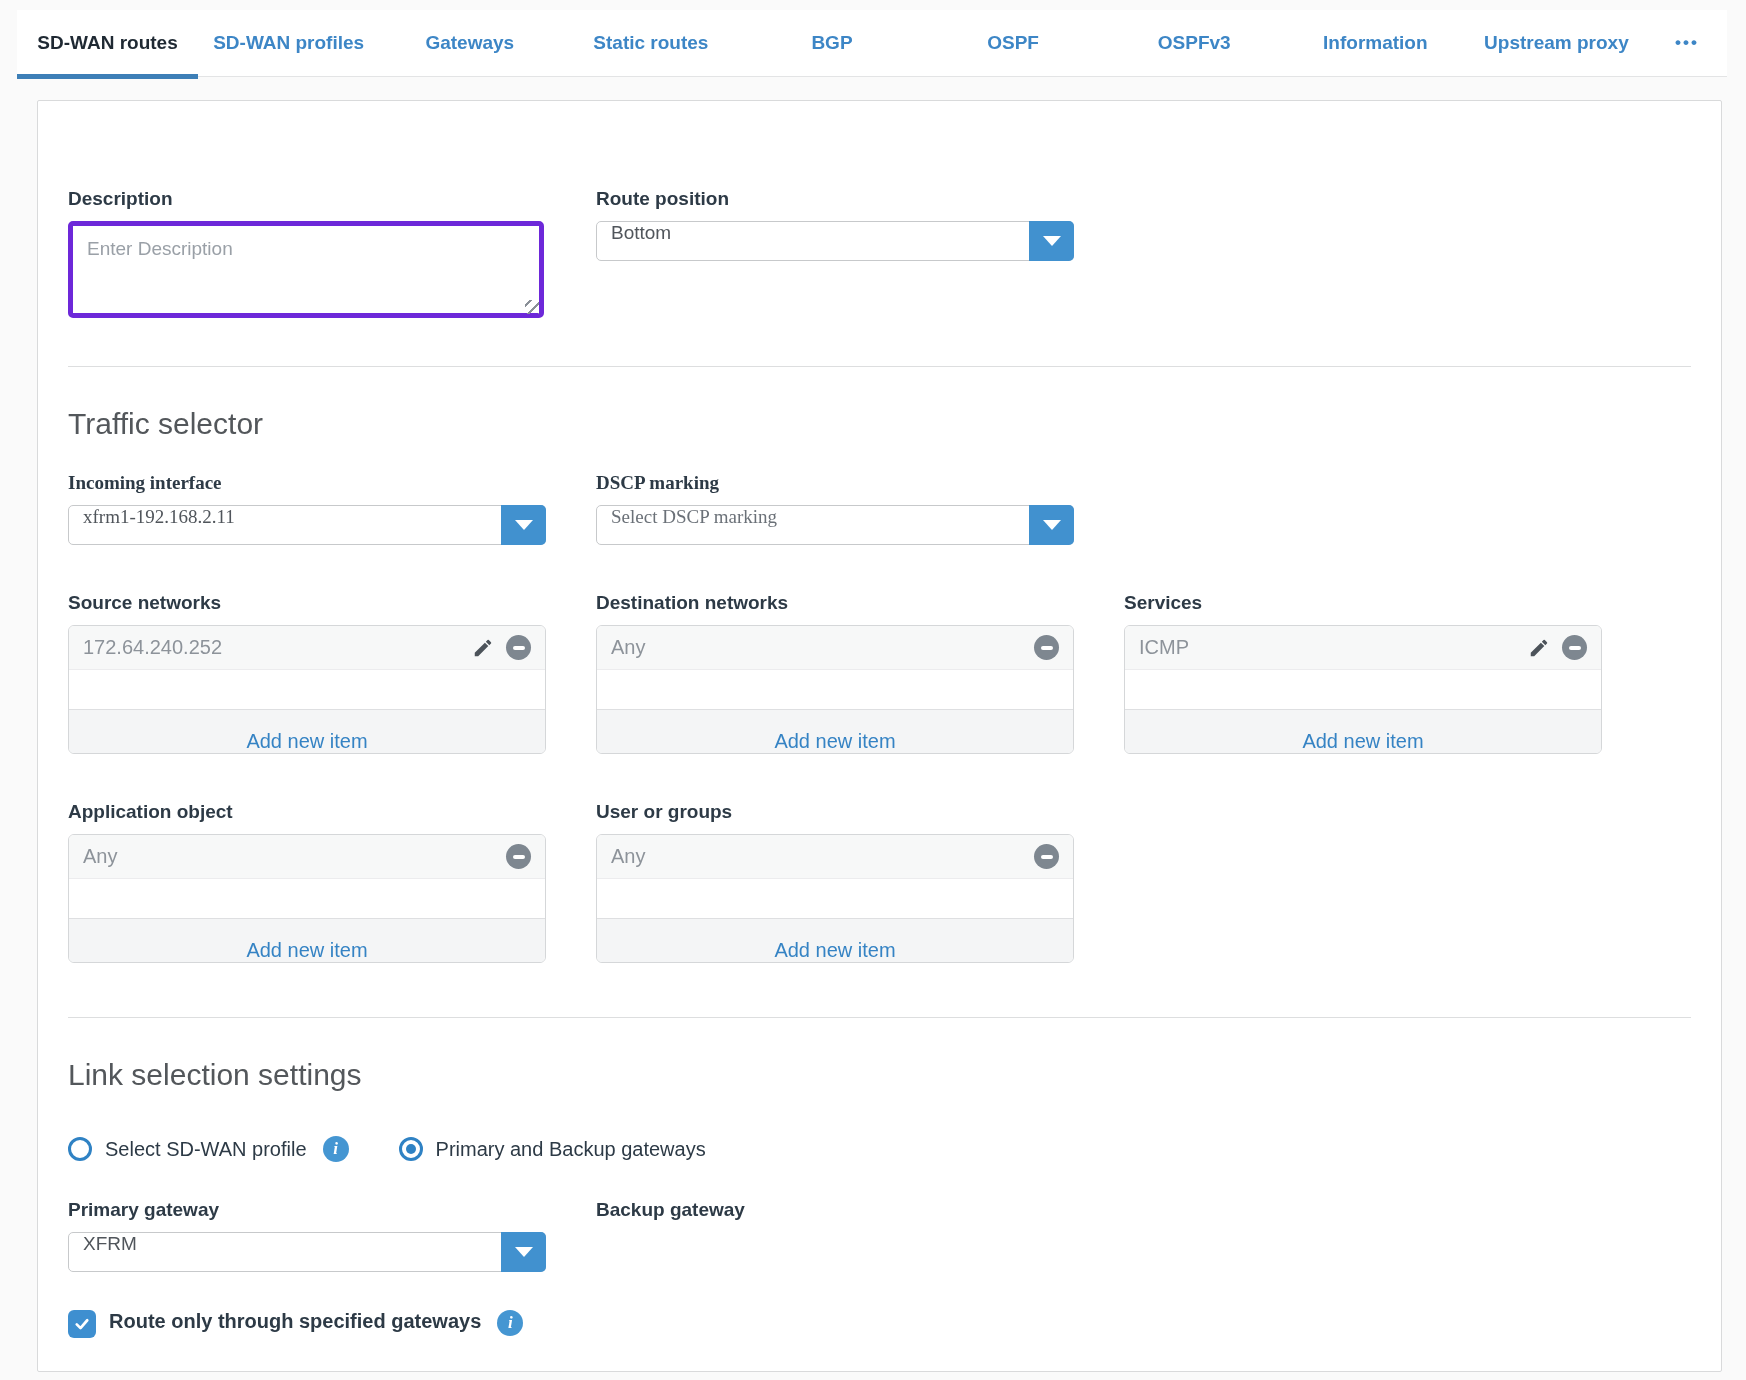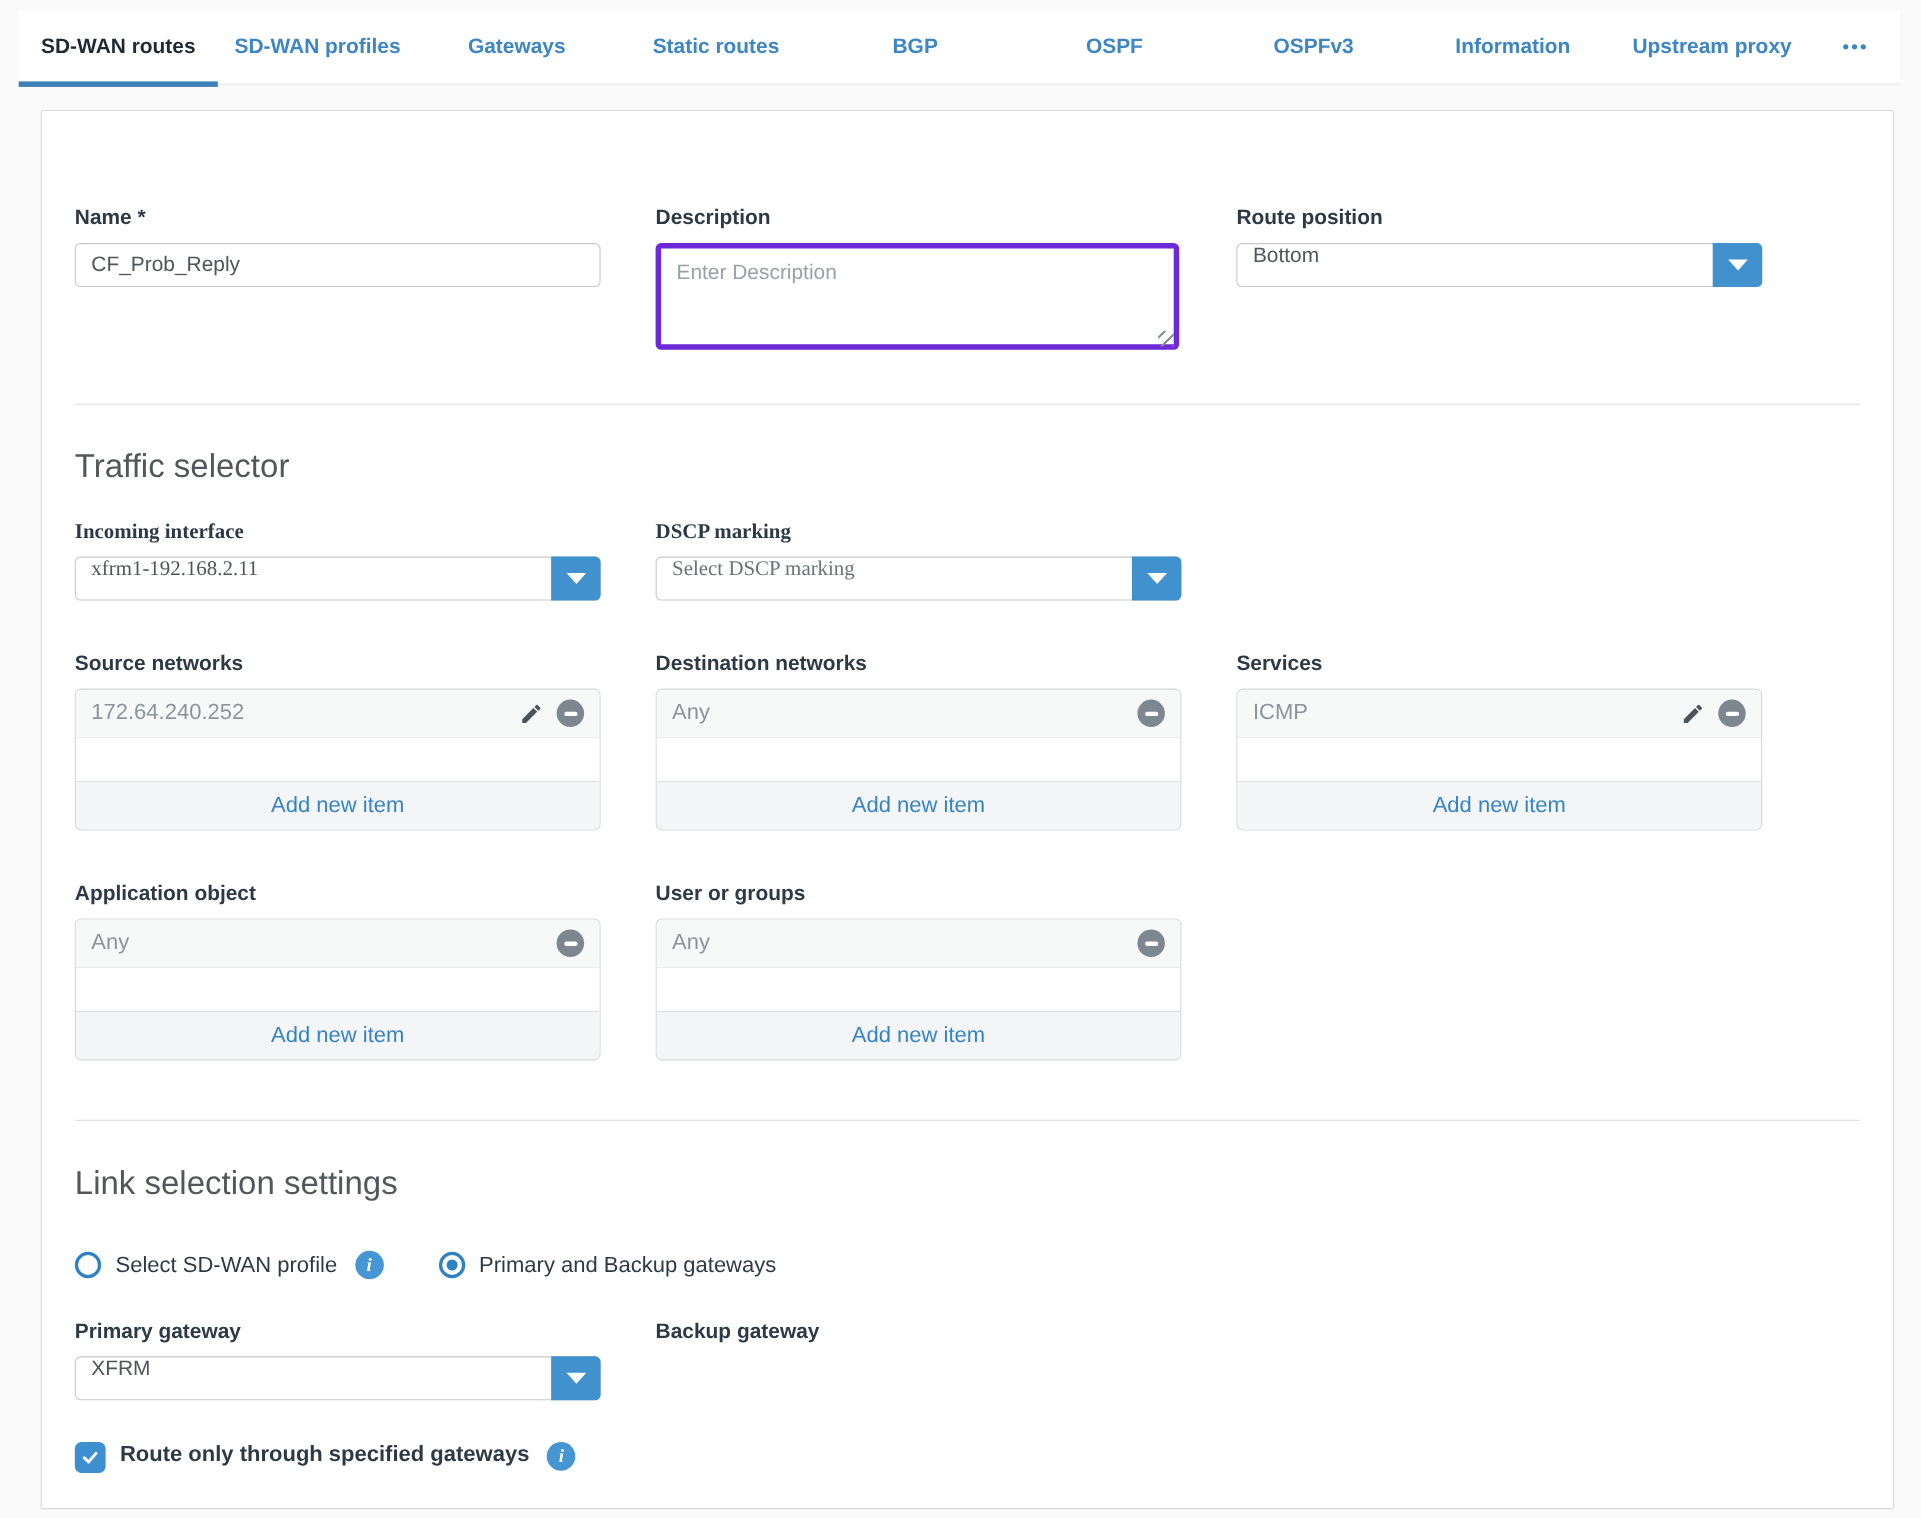--- a/index.html
+++ b/index.html
@@ -96,21 +96,21 @@
   }
   .list-item {
     height: 44px; background: #f7f8f8; border-bottom: 1px solid #ececee;
     display: flex; align-items: center; padding: 0 14px;
   }
   .list-item .item-text { flex: 1; font-size: 20px; color: #8d939a; }
   .item-icons { display: flex; align-items: center; gap: 12px; }
   .list-filler { height: 39px; background: #fff; }
   .list-footer {
     height: 44px; background: #f4f5f6; border-top: 1px solid #dedfe1;
-    display: flex; align-items: center; justify-content: center; cursor: pointer;
+    display: flex; align-items: flex-end; justify-content: center; cursor: pointer;
   }
   .list-footer span { font-size: 20px; color: #3583c4; }
 
   .pencil-icon { width: 22px; height: 22px; cursor: pointer; display: block; }
   .minus-icon {
     width: 25px; height: 25px; border-radius: 50%; background: #7e8790;
     display: flex; align-items: center; justify-content: center; cursor: pointer;
   }
   .minus-icon::after { content: ""; width: 12px; height: 4px; background: #fff; border-radius: 2px; }
 
@@ -178,27 +178,20 @@
       <span>Upstream proxy</span>
     </div>
   <div class="tab tab-more">
       <span>•••</span>
     </div>
 </nav>
 
 <main class="panel">
 
   <div class="grid3">
-    <div>
-      <label class="field-label">
-        <span>Name</span>
-        <span>*</span>
-      </label>
-      <input class="text-input" type="text" value="CF_Prob_Reply" style="">
-    </div>
 
     <div>
       <label class="field-label">Description</label>
       <div class="textarea-wrap">
         <textarea class="desc-textarea" placeholder="Enter Description" style=""></textarea>
         <div class="resize-handle"></div>
       </div>
     </div>
 
     <div>

